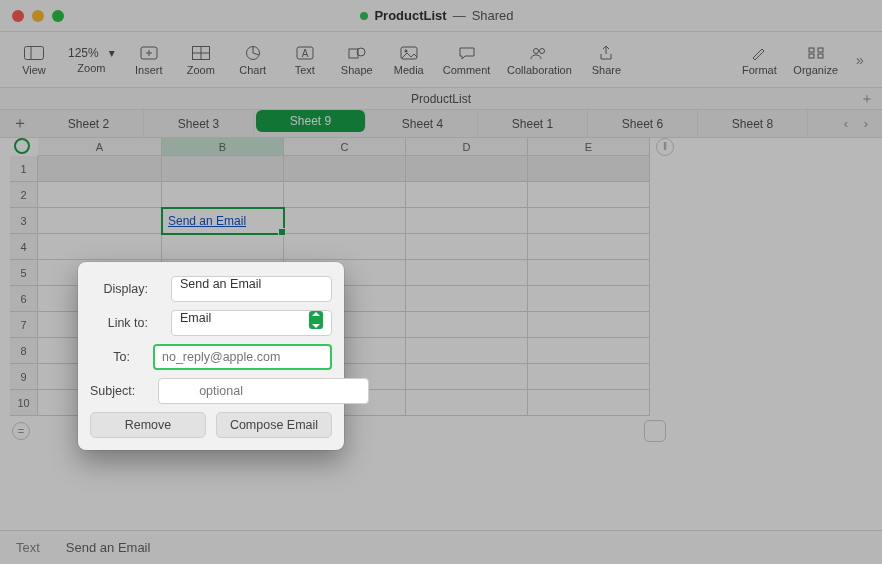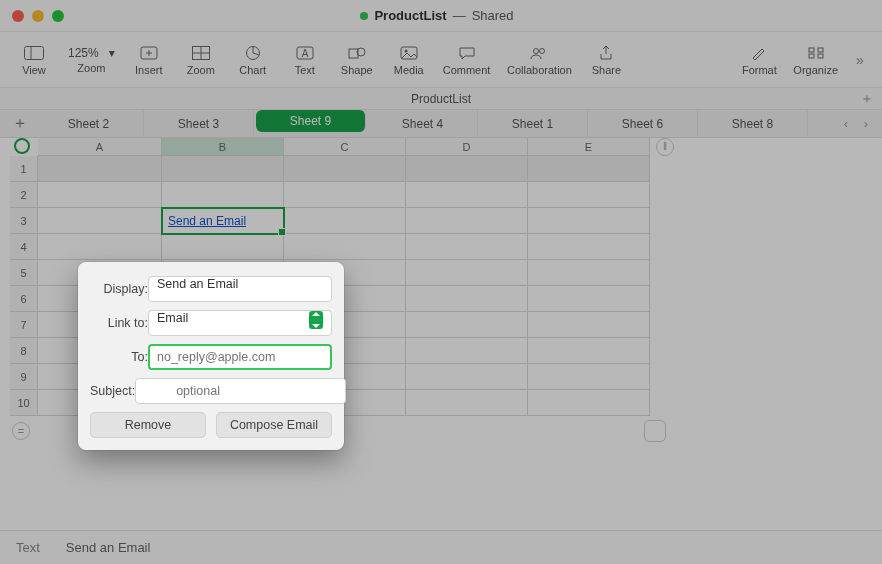--- a/index.html
+++ b/index.html
@@ -52,21 +52,21 @@
   .link-text{ color:#1155cc; text-decoration:underline; }
   .col-handle{position:absolute; right:-10px; top:0; width:18px;height:18px;border:1px solid #cfcfcf;border-radius:50%;background:#fff;color:#999;font-size:10px;text-align:center;line-height:16px;}
 
   
   .bottombar{ position:absolute; left:0; right:0; bottom:0; height:34px; background:#fcfcfc; border-top:1px solid #e3e3e3; display:flex; align-items:center; padding:0 16px; gap:26px; font-size:13px; color:#666;}
   .bottombar .lab{color:#888;}
 
   
   .popover{ position:absolute; z-index:100; left:78px; top:262px; width:266px; background:#f1f1f1; border-radius:8px; box-shadow:0 12px 28px rgba(0,0,0,.35), 0 0 0 1px rgba(0,0,0,.08); padding:14px 12px 12px;}
   .popover::before{content:"";position:absolute;top:-8px;left:130px;border:8px solid transparent;border-bottom-color:#f1f1f1;}
-  .prow{display:flex; align-items:center; margin-bottom:8px; gap:0;}
+  .prow{display:flex; align-items:center; margin-bottom:8px; gap:23px;}
   .prow label{ width:58px; text-align:right; font-size:12.5px; color:#444;}
   .prow .field{ flex:1; height:26px; background:#fff; border:1px solid #d0d0d0; border-radius:4px; padding:0 8px; font-size:12.5px; color:#333;}
   .prow .select{ flex:1; height:26px; background:#fff; border:1px solid #d0d0d0; border-radius:4px; padding:0 8px; font-size:12.5px; color:#333; display:flex; align-items:flex-start; justify-content:space-between;}
   .stepper{width:14px;height:18px;background:#17a34a;border-radius:3px;position:relative;}
   .stepper::before,.stepper::after{content:"";position:absolute;left:3px;border:4px solid transparent;}
   .stepper::before{top:1px;border-bottom-color:#fff;border-top:none;}
   .stepper::after{bottom:1px;border-top-color:#fff;border-bottom:none;}
   .prow .field.focus{ border:2px solid #34c759; padding:0 7px;}
   .btnrow{display:flex; gap:10px; margin-top:6px;}
   .pbtn{ flex:1; height:26px; background:#e2e2e2; border:1px solid #cfcfcf; border-radius:5px; font-size:12.5px; color:#444; text-align:center; line-height:24px;}

